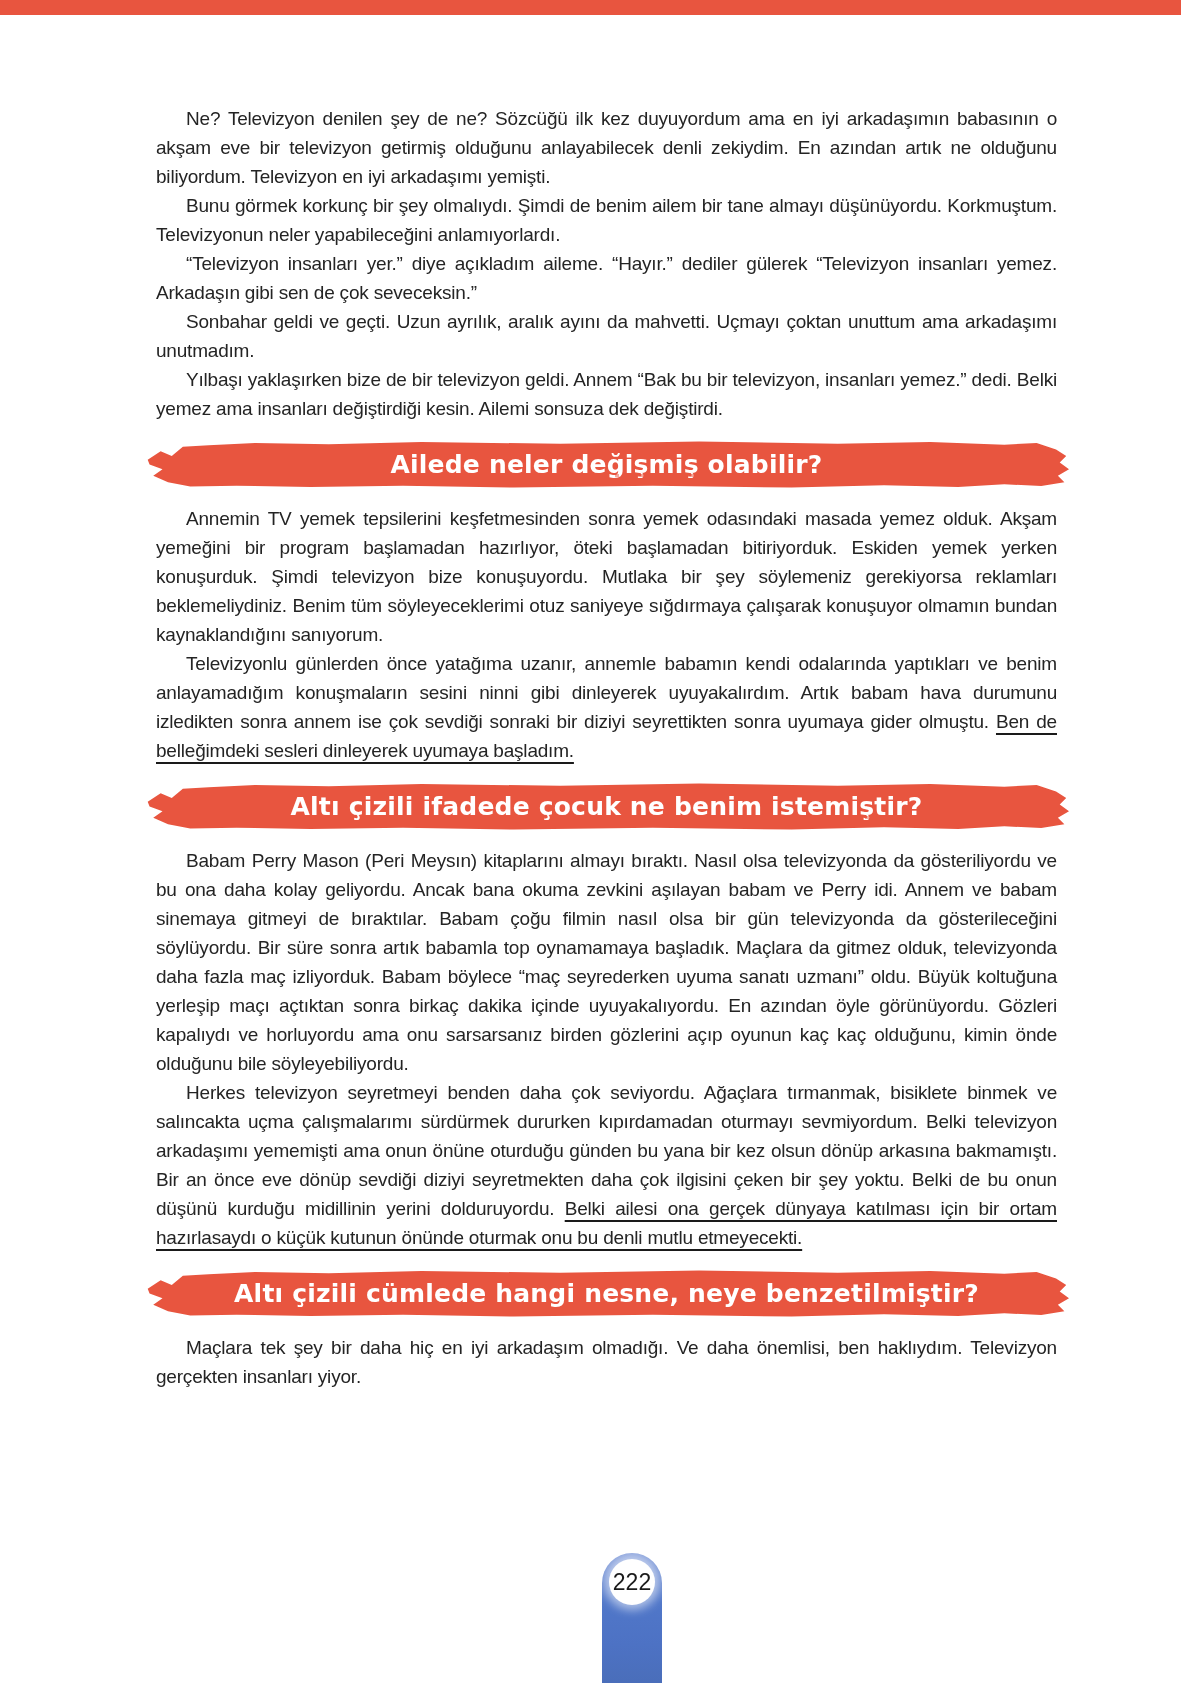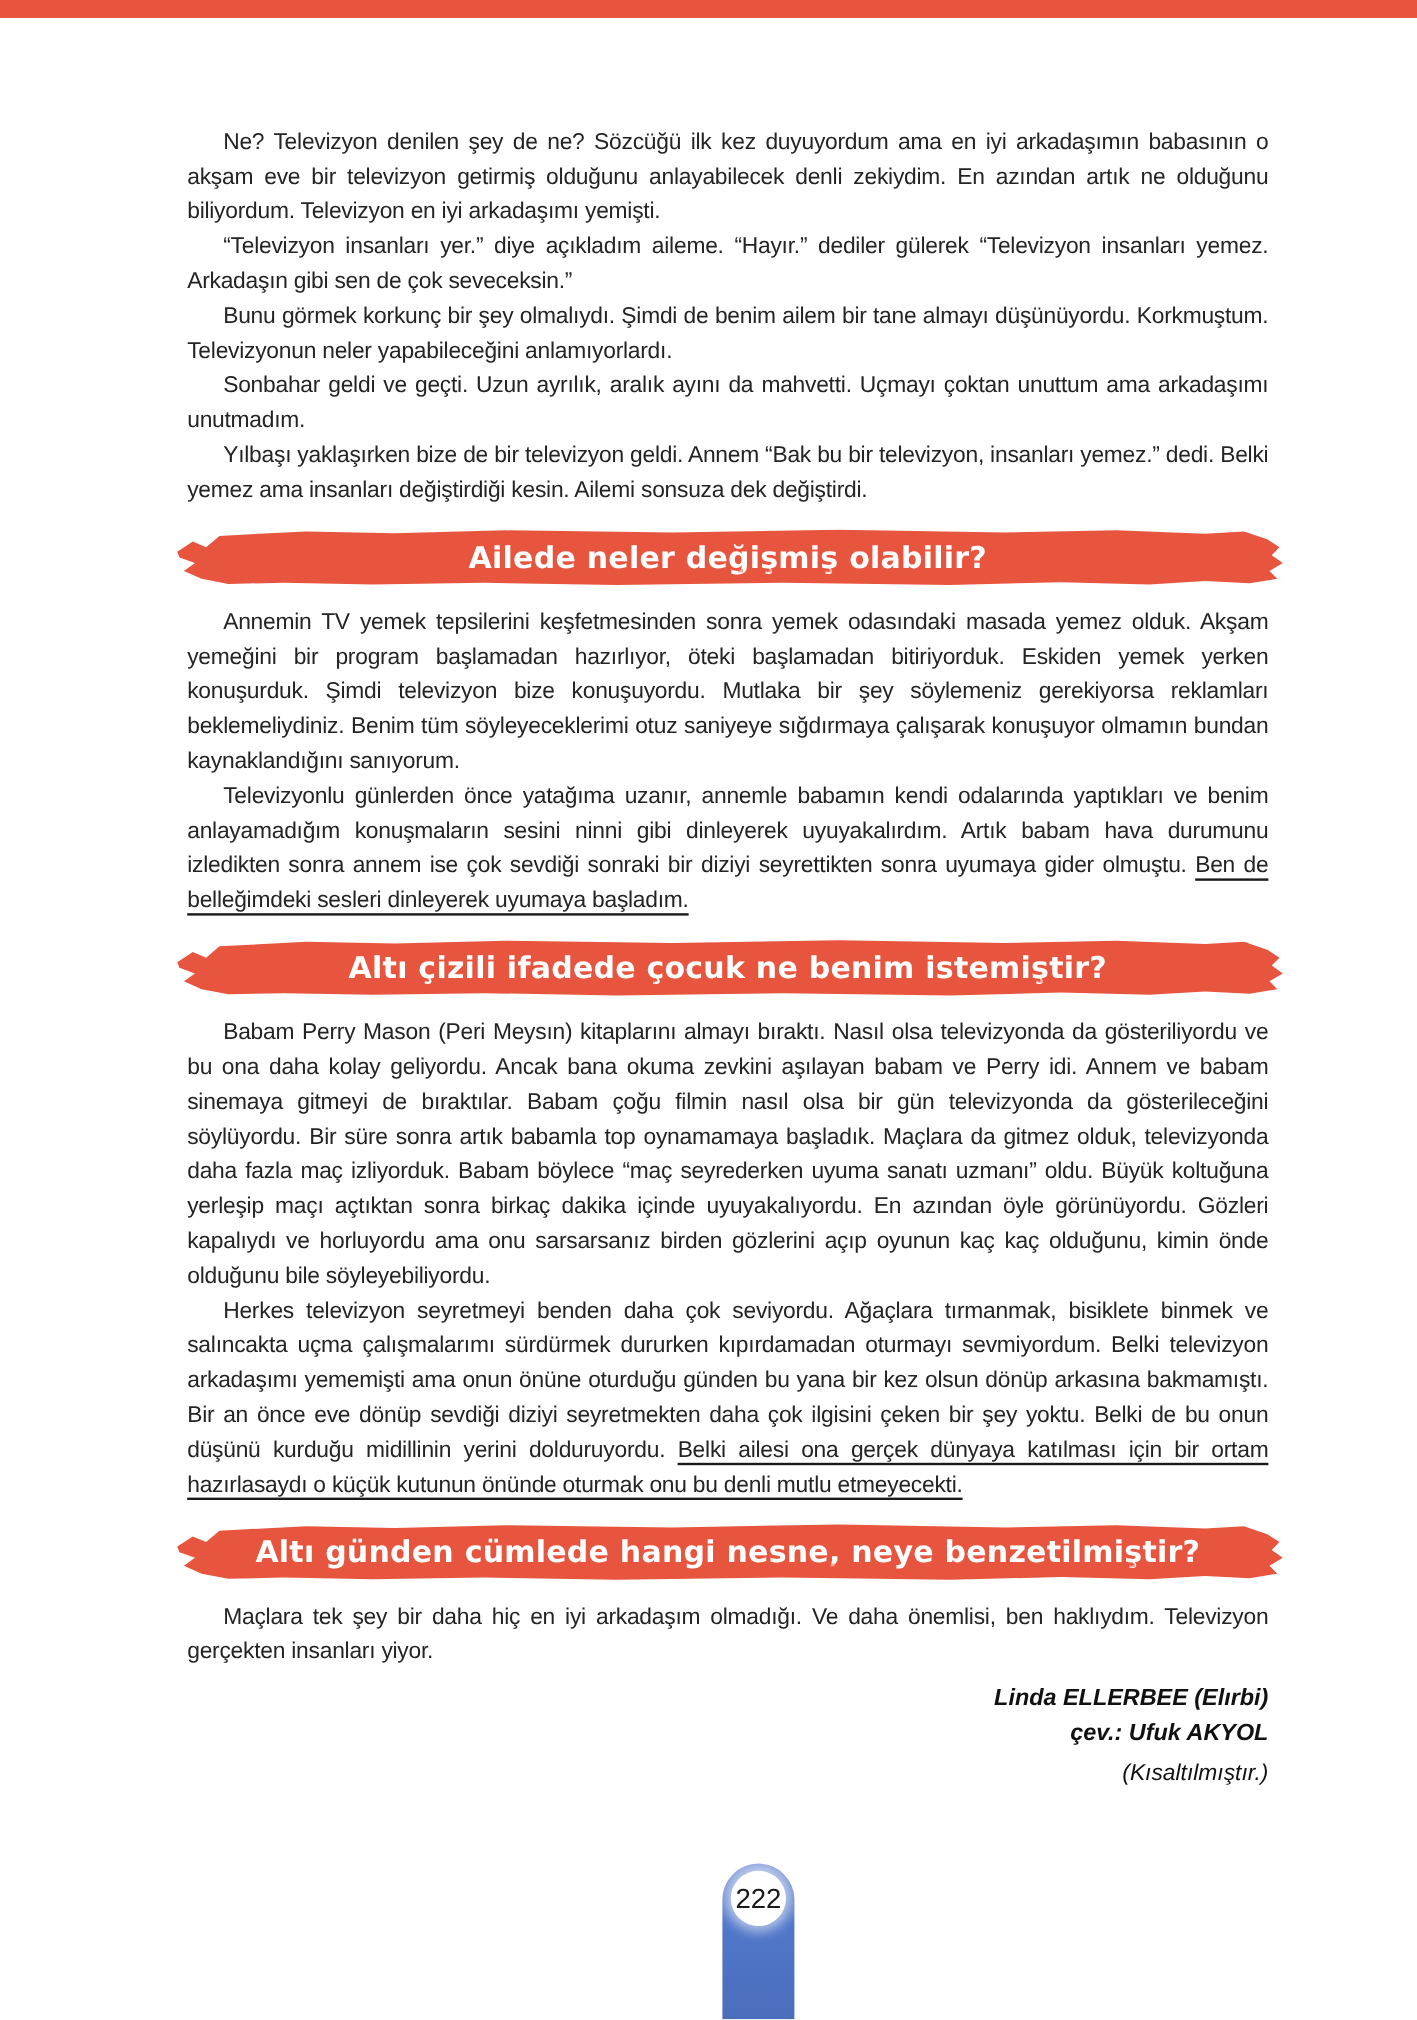--- a/index.html
+++ b/index.html
@@ -80,50 +80,45 @@
 </style>
 </head>
 <body>
 
 <div class="page">
   <div class="top-band"></div>
 
   <main class="content">
     <div id="flow">
         <p class="para"><span>Ne? Televizyon denilen şey de ne? Sözcüğü ilk kez duyuyordum ama en iyi arkadaşımın babasının o akşam eve bir televizyon getirmiş olduğunu anlayabilecek denli zekiydim. En azından artık ne olduğunu biliyordum. Televizyon en iyi arkadaşımı yemişti.</span></p>
+        <p class="para"><span>Bunu görmek korkunç bir şey olmalıydı. Şimdi de benim ailem bir tane almayı düşünüyordu. Korkmuştum. Televizyonun neler yapabileceğini anlamıyorlardı.</span></p>
         <p class="para"><span>“Televizyon insanları yer.” diye açıkladım aileme. “Hayır.” dediler gülerek “Televizyon insanları yemez. Arkadaşın gibi sen de çok seveceksin.”</span></p>
-        <p class="para"><span>Bunu görmek korkunç bir şey olmalıydı. Şimdi de benim ailem bir tane almayı düşünüyordu. Korkmuştum. Televizyonun neler yapabileceğini anlamıyorlardı.</span></p>
         <p class="para"><span>Sonbahar geldi ve geçti. Uzun ayrılık, aralık ayını da mahvetti. Uçmayı çoktan unuttum ama arkadaşımı unutmadım.</span></p>
         <p class="para"><span>Yılbaşı yaklaşırken bize de bir televizyon geldi. Annem “Bak bu bir televizyon, insanları yemez.” dedi. Belki yemez ama insanları değiştirdiği kesin. Ailemi sonsuza dek değiştirdi.</span></p>
         <div class="banner-wrap">
           <div class="banner">
             <span class="banner-text">Ailede neler değişmiş olabilir?</span>
           </div>
         </div>
         <p class="para"><span>Annemin TV yemek tepsilerini keşfetmesinden sonra yemek odasındaki masada yemez olduk. Akşam yemeğini bir program başlamadan hazırlıyor, öteki başlamadan bitiriyorduk. Eskiden yemek yerken konuşurduk. Şimdi televizyon bize konuşuyordu. Mutlaka bir şey söylemeniz gerekiyorsa reklamları beklemeliydiniz. Benim tüm söyleyeceklerimi otuz saniyeye sığdırmaya çalışarak konuşuyor olmamın bundan kaynaklandığını sanıyorum.</span></p>
         <p class="para"><span>Televizyonlu günlerden önce yatağıma uzanır, annemle babamın kendi odalarında yaptıkları ve benim anlayamadığım konuşmaların sesini ninni gibi dinleyerek uyuyakalırdım. Artık babam hava durumunu izledikten sonra annem ise çok sevdiği sonraki bir diziyi seyrettikten sonra uyumaya gider olmuştu. </span><span class="ul">Ben de belleğimdeki sesleri dinleyerek uyumaya başladım.</span></p>
         <div class="banner-wrap">
           <div class="banner">
             <span class="banner-text">Altı çizili ifadede çocuk ne benim istemiştir?</span>
           </div>
         </div>
         <p class="para"><span>Babam Perry Mason (Peri Meysın) kitaplarını almayı bıraktı. Nasıl olsa televizyonda da gösteriliyordu ve bu ona daha kolay geliyordu. Ancak bana okuma zevkini aşılayan babam ve Perry idi. Annem ve babam sinemaya gitmeyi de bıraktılar. Babam çoğu filmin nasıl olsa bir gün televizyonda da gösterileceğini söylüyordu. Bir süre sonra artık babamla top oynamamaya başladık. Maçlara da gitmez olduk, televizyonda daha fazla maç izliyorduk. Babam böylece “maç seyrederken uyuma sanatı uzmanı” oldu. Büyük koltuğuna yerleşip maçı açtıktan sonra birkaç dakika içinde uyuyakalıyordu. En azından öyle görünüyordu. Gözleri kapalıydı ve horluyordu ama onu sarsarsanız birden gözlerini açıp oyunun kaç kaç olduğunu, kimin önde olduğunu bile söyleyebiliyordu.</span></p>
         <p class="para"><span>Herkes televizyon seyretmeyi benden daha çok seviyordu. Ağaçlara tırmanmak, bisiklete binmek ve salıncakta uçma çalışmalarımı sürdürmek dururken kıpırdamadan oturmayı sevmiyordum. Belki televizyon arkadaşımı yememişti ama onun önüne oturduğu günden bu yana bir kez olsun dönüp arkasına bakmamıştı. Bir an önce eve dönüp sevdiği diziyi seyretmekten daha çok ilgisini çeken bir şey yoktu. Belki de bu onun düşünü kurduğu midillinin yerini dolduruyordu. </span><span class="ul">Belki ailesi ona gerçek dünyaya katılması için bir ortam hazırlasaydı o küçük kutunun önünde oturmak onu bu denli mutlu etmeyecekti.</span></p>
         <div class="banner-wrap">
           <div class="banner">
-            <span class="banner-text">Altı günden cümlede hangi nesne, neye benzetilmiştir?</span>
+            <span class="banner-text">Altı çizili cümlede hangi nesne, neye benzetilmiştir?</span>
           </div>
         </div>
         <p class="para"><span>Maçlara tek şey bir daha hiç en iyi arkadaşım olmadığı. Ve daha önemlisi, ben haklıydım. Televizyon gerçekten insanları yiyor.</span></p>
       </div>
-    <div class="author">
-      <div class="author-line">Linda ELLERBEE (Elırbi)</div>
-      <div class="author-line">çev.: Ufuk AKYOL</div>
-      <div class="author-note">(Kısaltılmıştır.)</div>
-    </div>
   </main>
 
   <div class="page-tab">
     <div class="page-circle">
       <span>222</span>
     </div>
   </div>
 </div>
 
 </body></html>

